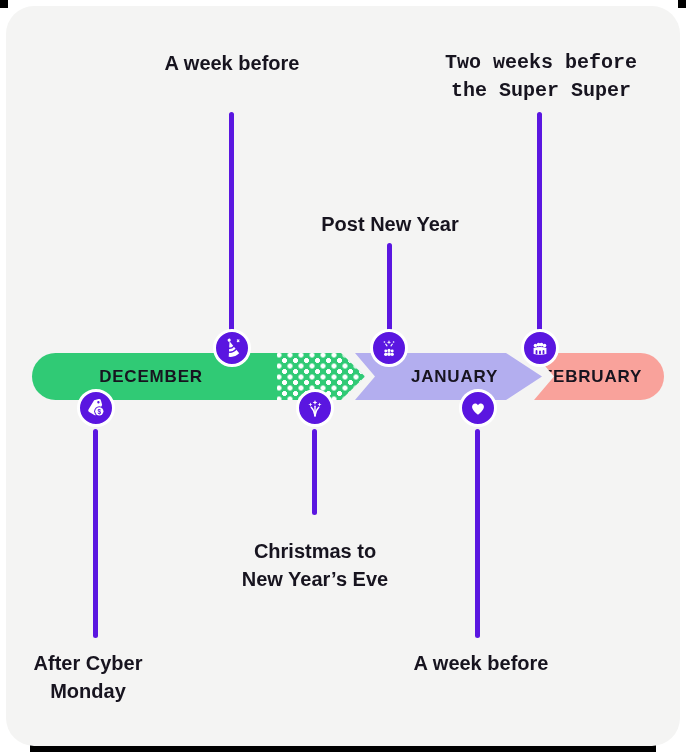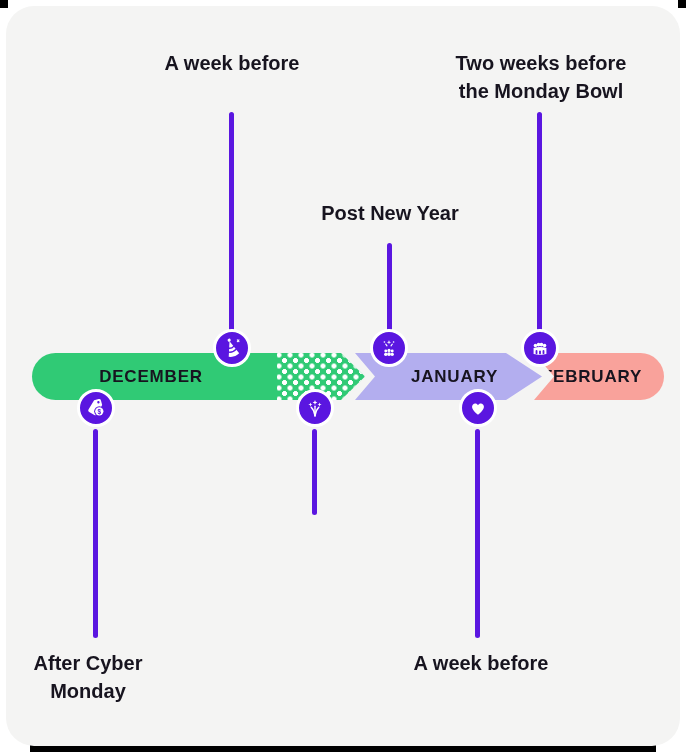--- a/index.html
+++ b/index.html
@@ -48,22 +48,22 @@
   .vl-cyber{left:93px;top:429px;height:209px;}
   .vl-nye{left:312px;top:429px;height:86px;}
   .vl-valentine{left:475px;top:429px;height:209px;}
   
   .event-label{
     position:absolute;transform:translateX(-50%);text-align:center;
     font-size:20px;line-height:28px;font-weight:800;color:var(--text);
     white-space:nowrap;z-index:3;
   }
   .el-christmas{left:232px;top:49px;}
-  .el-postnewyear{left:390px;top:199px;}
-  .el-superbowl{left:541px;top:49px;}
+  .el-postnewyear{left:390px;top:210px;}
+  .el-superbowl{left:541px;top:49px;font-family:Liberation Mono, monospace;}
   .el-cyber{left:88px;top:649px;}
   .el-nye{left:315px;top:537px;}
   .el-valentine{left:481px;top:649px;}
   
   .marker{
     position:absolute;width:38px;height:38px;box-sizing:border-box;
     border-radius:50%;background:var(--purple);border:3px solid #fff;
     display:flex;align-items:center;justify-content:center;z-index:5;
   }
   .mk-christmas{left:213px;top:329px;}
@@ -92,25 +92,29 @@
   <div class="card"></div>
 
   <div class="event-label el-christmas">
     <div>A week before</div>
   </div>
   <div class="event-label el-postnewyear">
     <div>Post New Year</div>
   </div>
   <div class="event-label el-superbowl">
     <div>Two weeks before</div>
-    <div>the Monday Bowl</div>
+    <div>the Super Super</div>
   </div>
   <div class="event-label el-cyber">
     <div>After Cyber</div>
     <div>Monday</div>
+  </div>
+  <div class="event-label el-nye">
+    <div>Christmas to</div>
+    <div>New Year’s Eve</div>
   </div>
   <div class="event-label el-valentine">
     <div>A week before</div>
   </div>
 
   <div class="vline vl-christmas"></div>
   <div class="vline vl-postnewyear"></div>
   <div class="vline vl-superbowl"></div>
   <div class="vline vl-cyber"></div>
   <div class="vline vl-nye"></div>

